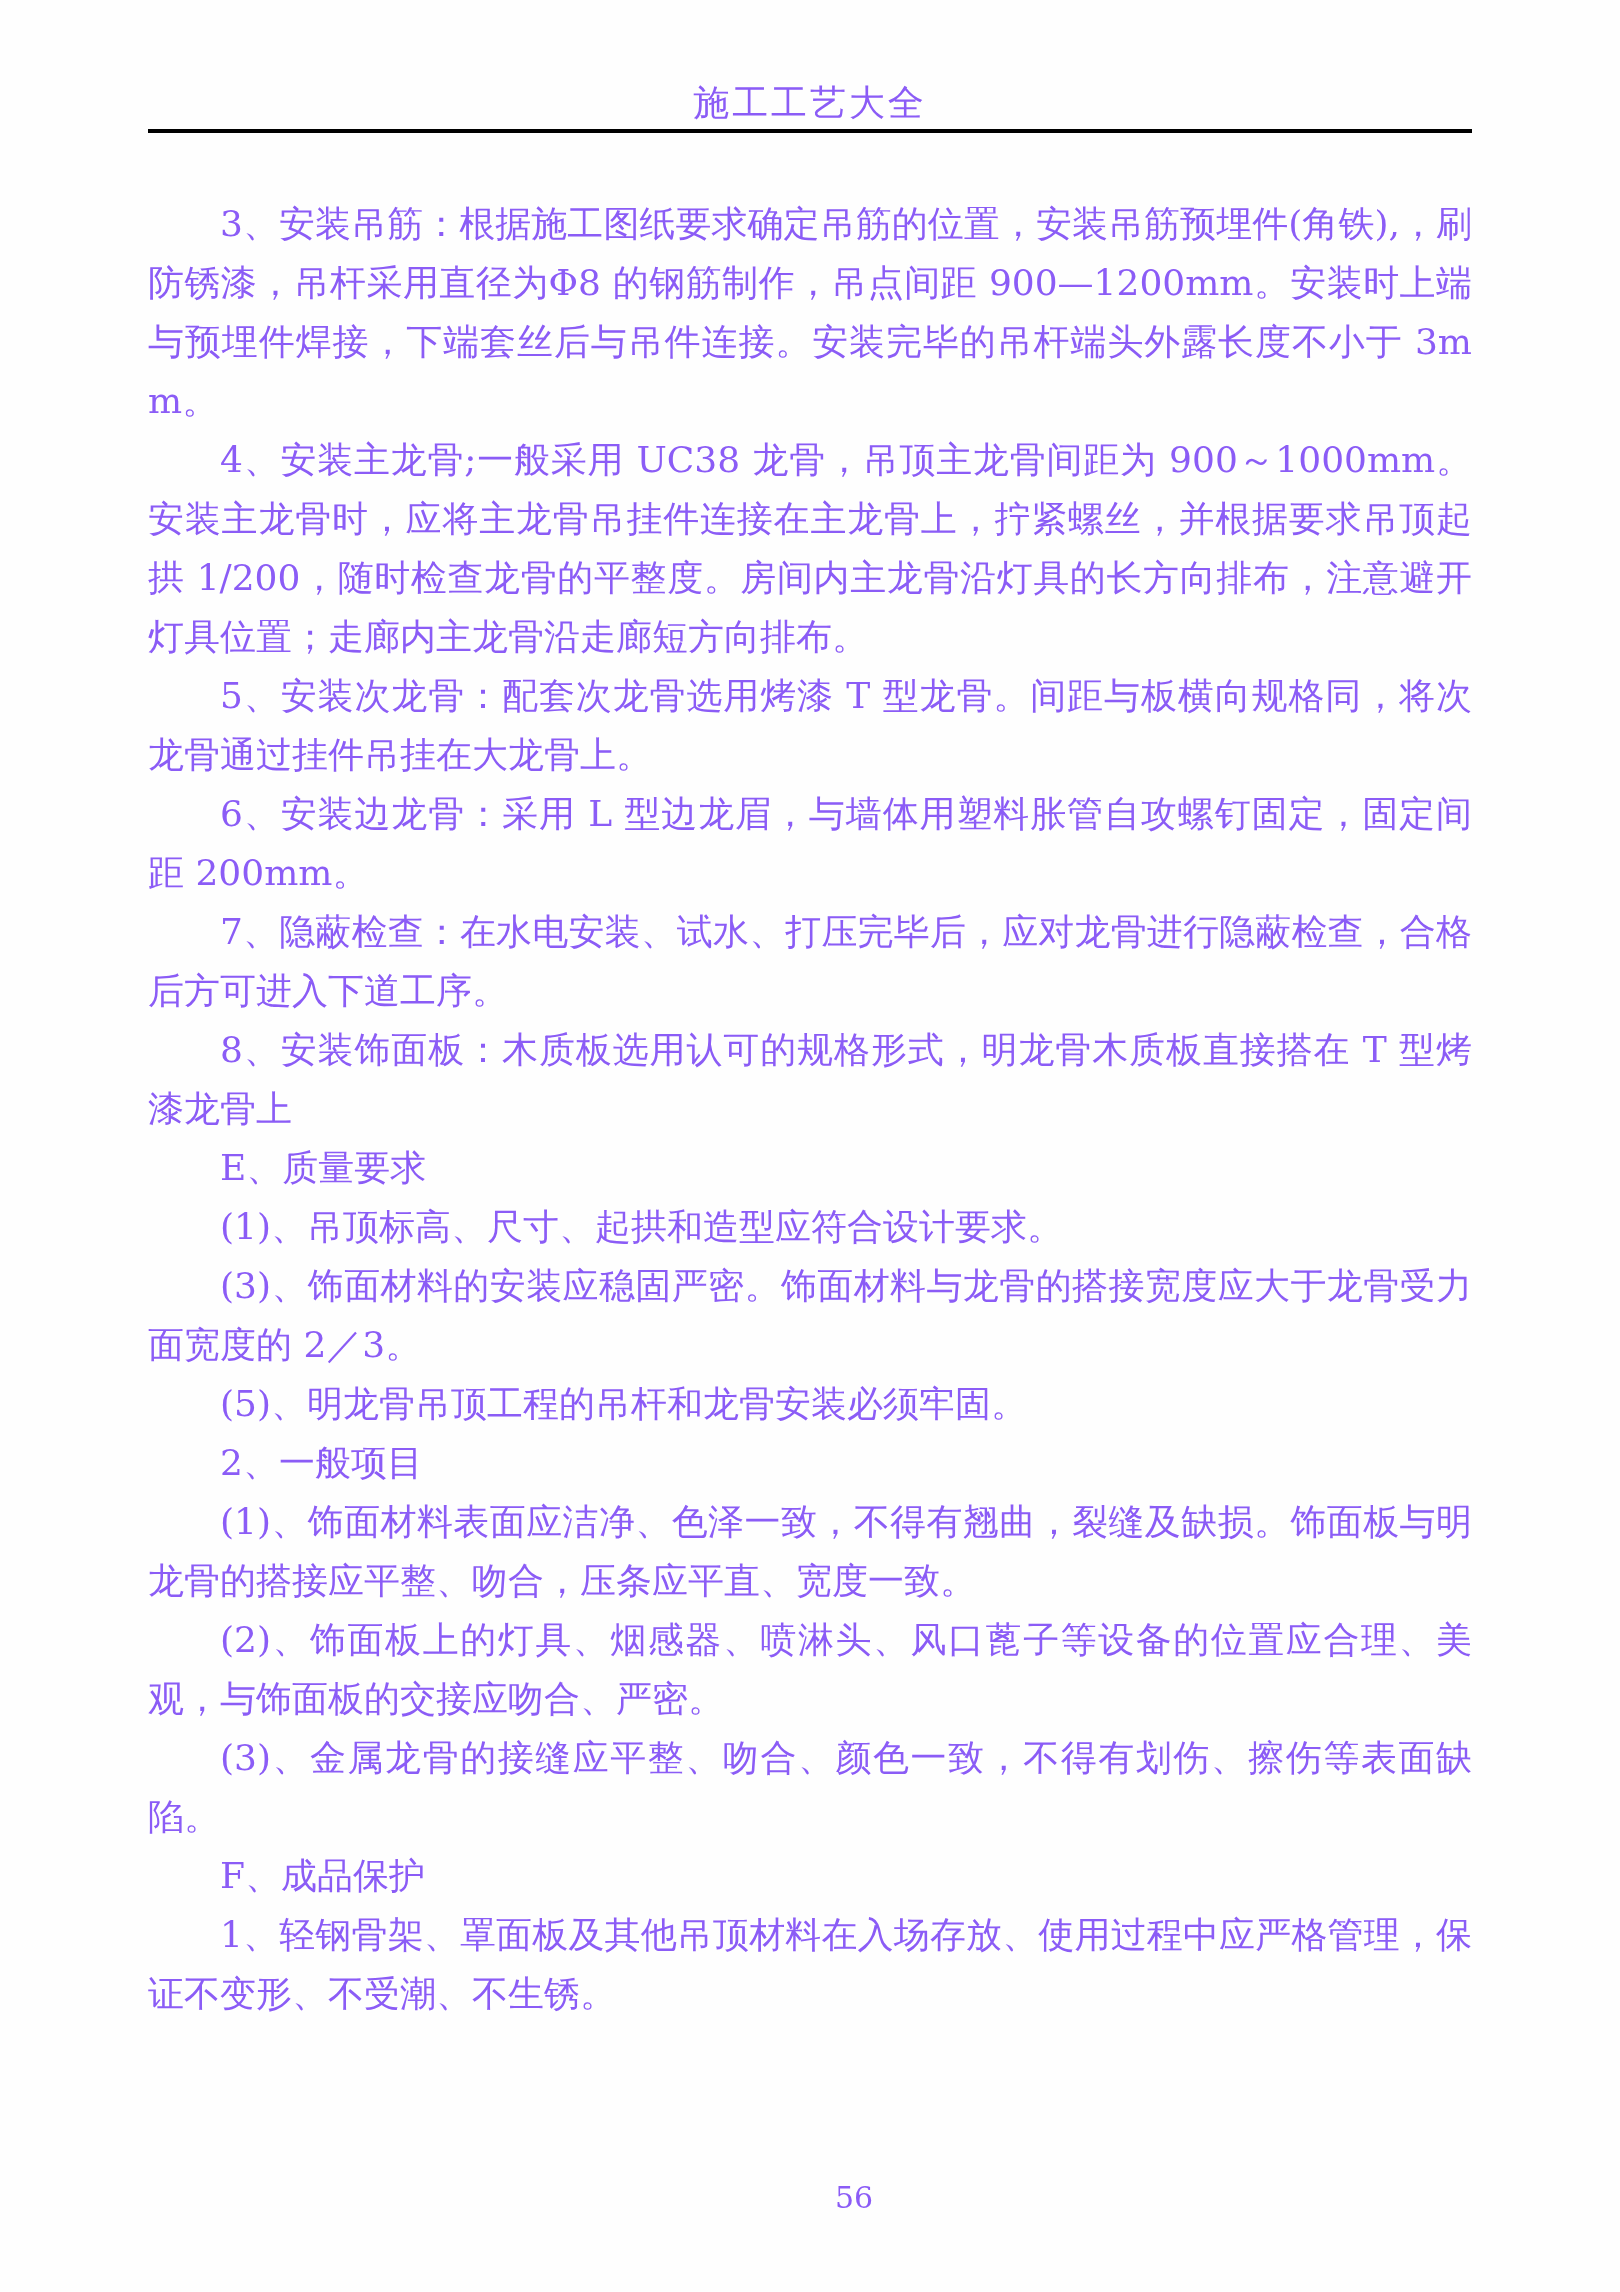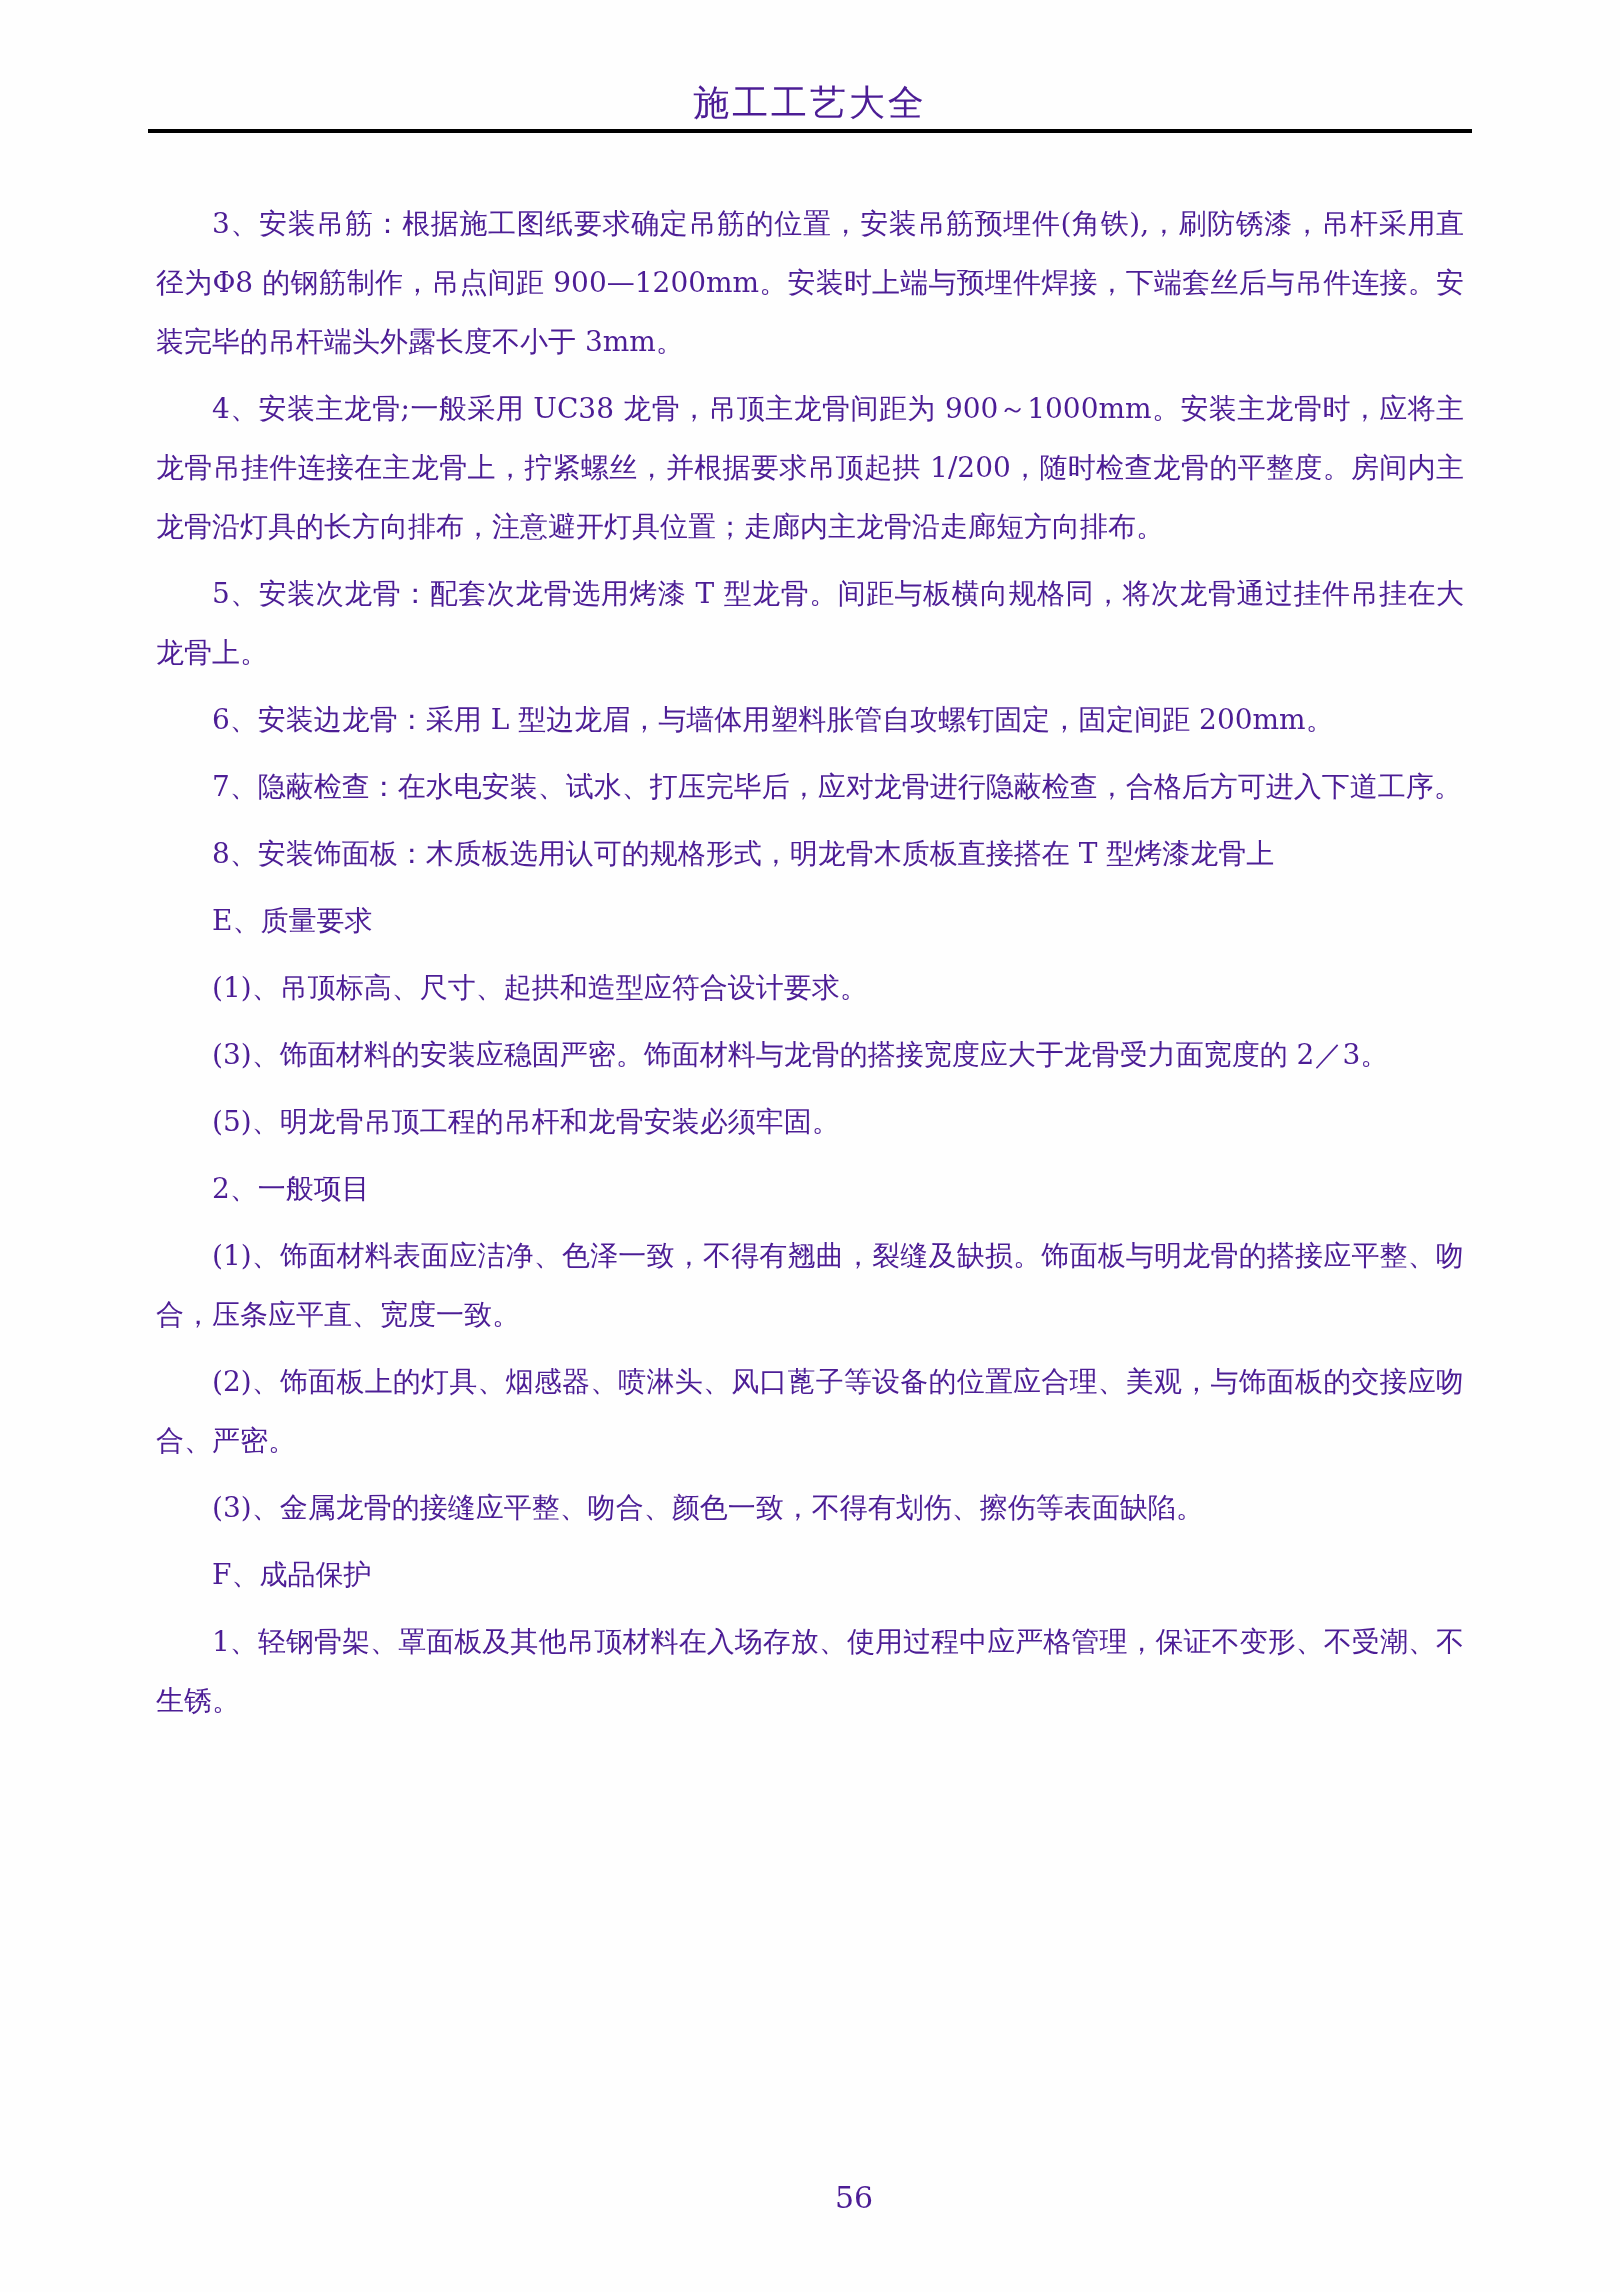--- a/index.html
+++ b/index.html
@@ -5,21 +5,21 @@
   html, body {
     margin: 0;
     padding: 0;
     background: #ffffff;
   }
   .page {
     position: relative;
     width: 1620px;
     height: 2293px;
     background: #fefefe;
-    color: #4c1d95;
+    color: #8b5cf6;
     font-family: "DejaVu Serif", "Liberation Serif", serif;
     overflow: hidden;
   }
   .doc-header {
     padding-top: 82px;
     text-align: center;
   }
   .doc-title {
     font-size: 36px;
     line-height: 41px;
@@ -28,22 +28,22 @@
   }
   .header-rule {
     margin: 5.9px 148px 0 148px;
     height: 3.9px;
     background: #000000;
   }
   .doc-body {
     margin: 61px 148px 0 148px;
   }
   .doc-body p {
-    margin: 8px;
-    font-size: 28px;
+    margin: 0;
+    font-size: 36px;
     line-height: 59px;
     text-indent: 2em;
     text-align: justify;
     word-break: break-all;
   }
   .page-number {
     position: absolute;
     bottom: 78px;
     left: 0;
     width: 100%;

